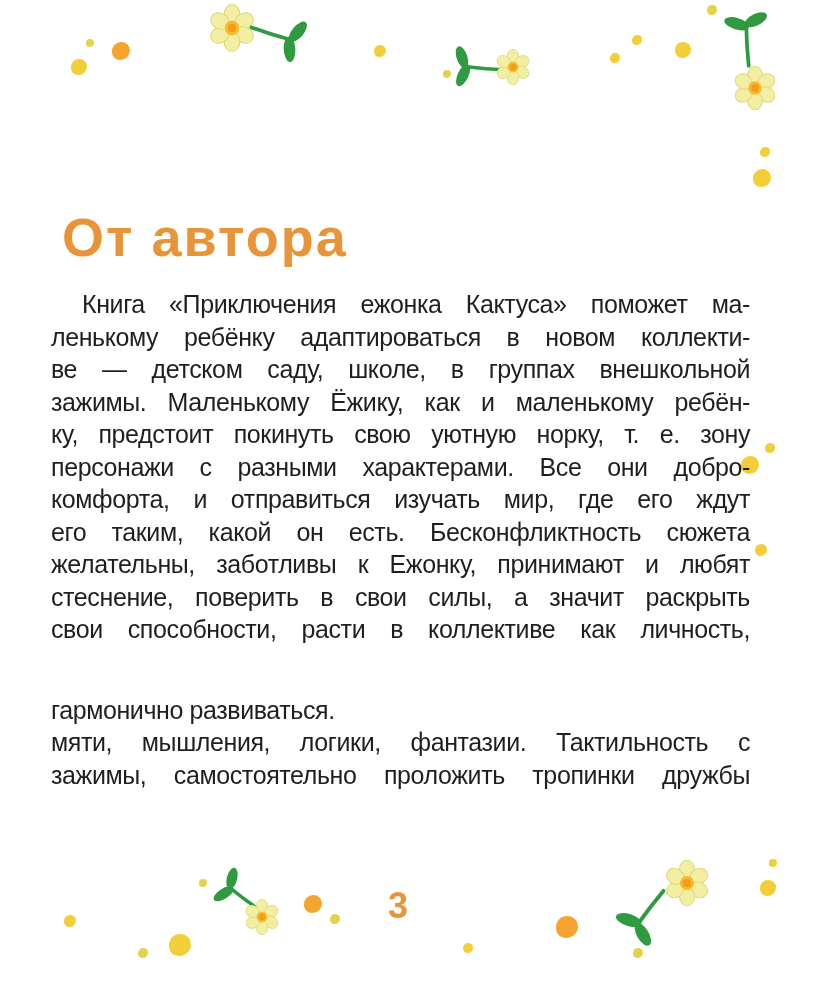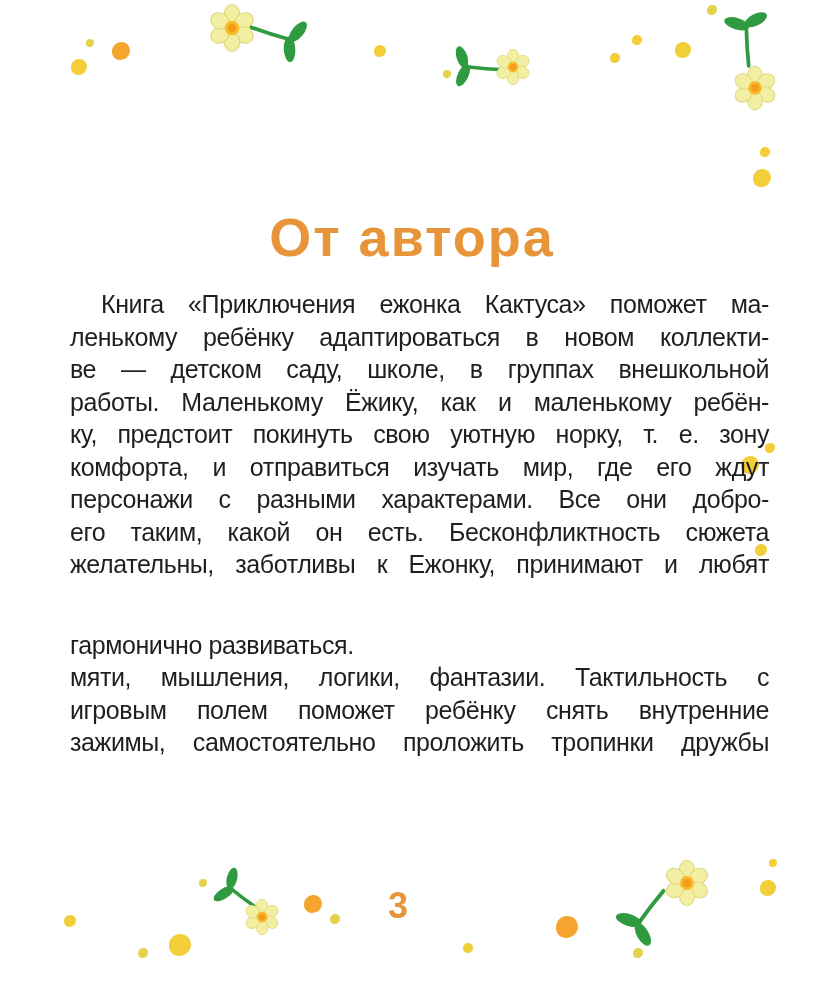--- a/index.html
+++ b/index.html
@@ -21,30 +21,30 @@
     position:relative;
     width:825px;height:1001px;
     background:var(--page_bg);
     overflow:hidden;
     font-family:"Liberation Sans", sans-serif;
   }
   
   .title{
     position:absolute;
     left:62px;top:206px;width:700px;
-    text-align:center;
+    text-align:left;
     font-size:54px;
     font-weight:bold;
     letter-spacing:2px;
     color:var(--accent_orange);
   }
   
   .text-block{
     position:absolute;
-    left:70px;top:288px;width:699px;
+    left:51px;top:288px;width:699px;
     color:var(--text_color);
     font-size:25px;
     letter-spacing:-0.4px;
   }
   .line{
     height:32.5px;
     line-height:32.5px;
     text-align:justify;
     text-align-last:justify;
     white-space:nowrap;
@@ -152,31 +152,32 @@
   <span class="dot yellow" style="left:741px;top:456px;width:18px;height:18px"></span>
   <span class="dot yellow" style="left:755px;top:544px;width:12px;height:12px"></span>
 
   <h1 class="title">От автора</h1>
 
   <div class="text-block">
       <div>
         <div class="line indent">Книга «Приключения ежонка Кактуса» поможет ма-</div>
         <div class="line">ленькому ребёнку адаптироваться в новом коллекти-</div>
         <div class="line">ве — детском саду, школе, в группах внешкольной</div>
-        <div class="line">работы. Маленькому Ёжику, как и маленькому ребён-</div>
+        <div class="line">зажимы. Маленькому Ёжику, как и маленькому ребён-</div>
         <div class="line">ку, предстоит покинуть свою уютную норку, т. е. зону</div>
+        <div class="line">персонажи с разными характерами. Все они добро-</div>
         <div class="line">комфорта, и отправиться изучать мир, где его ждут</div>
-        <div class="line">персонажи с разными характерами. Все они добро-</div>
         <div class="line">его таким, какой он есть. Бесконфликтность сюжета</div>
         <div class="line">желательны, заботливы к Ежонку, принимают и любят</div>
+        <div class="line">стеснение, поверить в свои силы, а значит раскрыть</div>
+        <div class="line">свои способности, расти в коллективе как личность,</div>
         <div class="line flush">гармонично развиваться.</div>
       </div>
       <div>
         <div class="line">мяти, мышления, логики, фантазии. Тактильность с</div>
-        <div class="line">игровым полем поможет ребёнку снять внутренние</div>
         <div class="line">зажимы, самостоятельно проложить тропинки дружбы</div>
       </div>
     </div>
 
   <div class="page-number">3</div>
 
   <span class="dot yellow" style="left:64px;top:915px;width:12px;height:12px"></span>
   <span class="dot olive" style="left:138px;top:948px;width:10px;height:10px"></span>
   <span class="dot yellow" style="left:169px;top:934px;width:22px;height:22px"></span>
   <span class="dot olive" style="left:199px;top:879px;width:8px;height:8px"></span>

